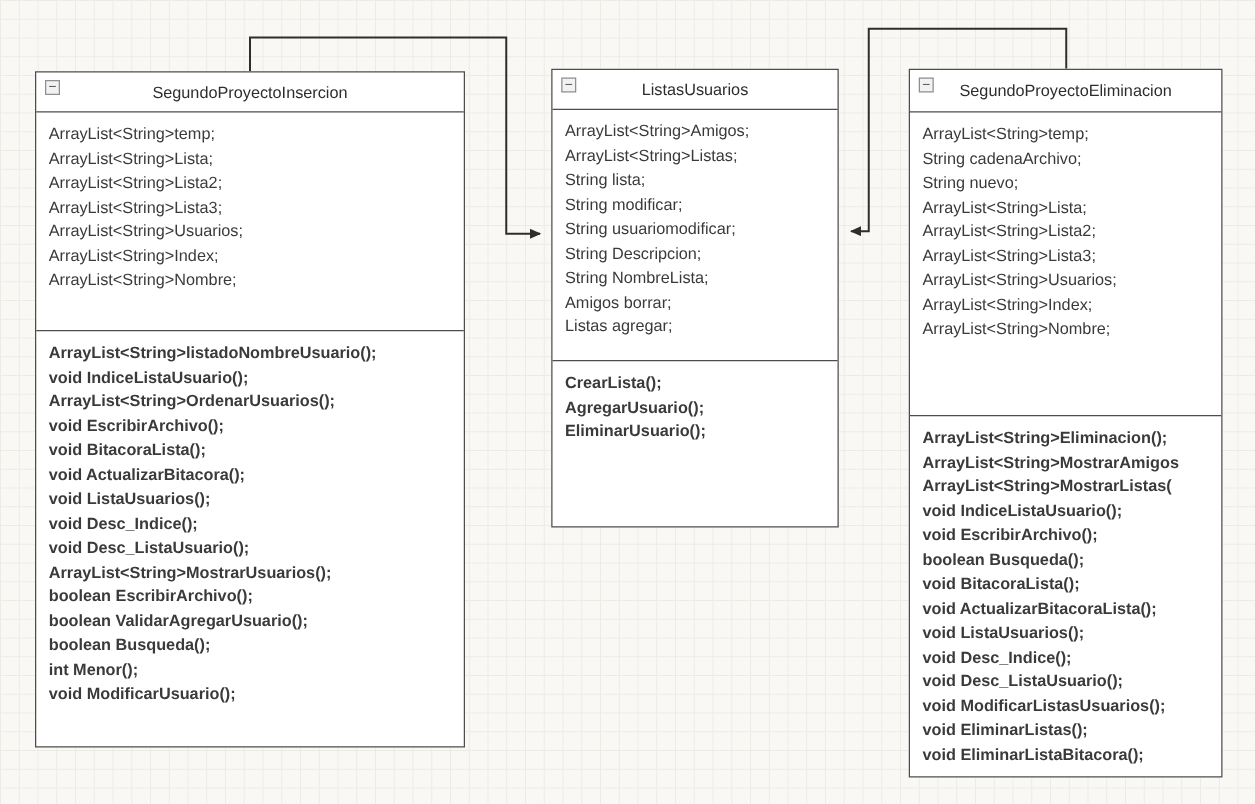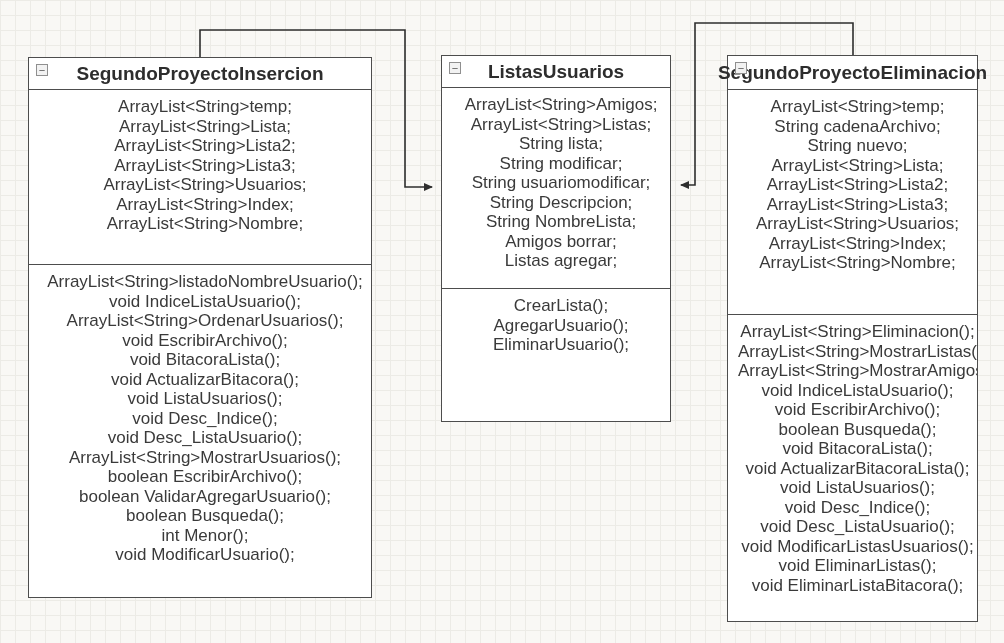--- a/index.html
+++ b/index.html
@@ -20,58 +20,57 @@
     display:flex;flex-direction:column;
   }
   .title-bar{
     position:relative;
     flex:0 0 auto;
     display:flex;align-items:center;justify-content:center;
     border-bottom:1.5px solid var(--border-color,#4d4d4d);
     box-sizing:border-box;
   }
   .title-bar .title{
-    font-size:19px;font-weight:bold;color:var(--title-color,#2d2d2d);
+    font-size:13px;font-weight:normal;color:var(--title-color,#2d2d2d);
     white-space:nowrap;
   }
   .collapse-icon{
     position:absolute;left:7px;top:6px;
     width:12px;height:12px;line-height:10px;
     background:#f2f2f2;border:1px solid #8f8f8f;
     font-size:11px;color:#555;text-align:center;
     box-sizing:border-box;
   }
   .section{
     box-sizing:border-box;
     padding:7px 0 0 10px;
     overflow:hidden;
     flex:0 0 auto;
   }
-  .section.methods{border-top:1.5px solid var(--border-color,#4d4d4d);}
+  .section.methods{border-top:1.5px solid var(--border-color,#4d4d4d);font-weight:bold;}
   .member{
-    font-size:17px;line-height:19.5px;
+    font-size:13px;line-height:19.5px;
     color:var(--text-color,#3a3a3a);
     white-space:nowrap;
-    text-align:center;
   }
   
   #box-insercion{left:28px;top:57px;width:344px;height:541px;}
   #box-insercion .title-bar{height:32px;}
   #box-insercion .fields{height:174px;}
   #box-insercion .methods{height:335px;}
 
   #box-listas{left:441px;top:55px;width:230px;height:367px;}
   #box-listas .title-bar{height:32px;}
   #box-listas .fields{height:200px;}
   #box-listas .methods{height:135px;}
 
   #box-eliminacion{left:727px;top:55px;width:251px;height:567px;}
   #box-eliminacion .title-bar{height:34px;}
   #box-eliminacion .fields{height:224px;}
-  #box-eliminacion .methods{height:309px;}
+  #box-eliminacion .methods{height:309px;margin-top:18px;}
 
   #connector-layer{position:absolute;left:0;top:0;width:1004px;height:643px;pointer-events:none;}
   #connector-layer path{pointer-events:stroke;}
 </style>
 </head>
 <body style="--canvas-bg: #f9f8f5; --grid-color: #ecebe6; --box-bg: #ffffff; --border-color: #4d4d4d; --title-color: #2d2d2d; --text-color: #3a3a3a; --connector-color: #2e2e2e;">
 
 <svg id="connector-layer" viewBox="0 0 1004 643" xmlns="http://www.w3.org/2000/svg">
   <defs>
     <marker id="arrow" markerWidth="10" markerHeight="8" refX="8" refY="4" orient="auto" markerUnits="userSpaceOnUse">
@@ -149,22 +148,22 @@
       <div class="member">String nuevo;</div>
       <div class="member">ArrayList&lt;String&gt;Lista;</div>
       <div class="member">ArrayList&lt;String&gt;Lista2;</div>
       <div class="member">ArrayList&lt;String&gt;Lista3;</div>
       <div class="member">ArrayList&lt;String&gt;Usuarios;</div>
       <div class="member">ArrayList&lt;String&gt;Index;</div>
       <div class="member">ArrayList&lt;String&gt;Nombre;</div>
     </div>
   <div class="section methods">
       <div class="member">ArrayList&lt;String&gt;Eliminacion();</div>
+      <div class="member">ArrayList&lt;String&gt;MostrarAmigos</div>
       <div class="member">ArrayList&lt;String&gt;MostrarListas(</div>
-      <div class="member">ArrayList&lt;String&gt;MostrarAmigos</div>
       <div class="member">void IndiceListaUsuario();</div>
       <div class="member">void EscribirArchivo();</div>
       <div class="member">boolean Busqueda();</div>
       <div class="member">void BitacoraLista();</div>
       <div class="member">void ActualizarBitacoraLista();</div>
       <div class="member">void ListaUsuarios();</div>
       <div class="member">void Desc_Indice();</div>
       <div class="member">void Desc_ListaUsuario();</div>
       <div class="member">void ModificarListasUsuarios();</div>
       <div class="member">void EliminarListas();</div>

